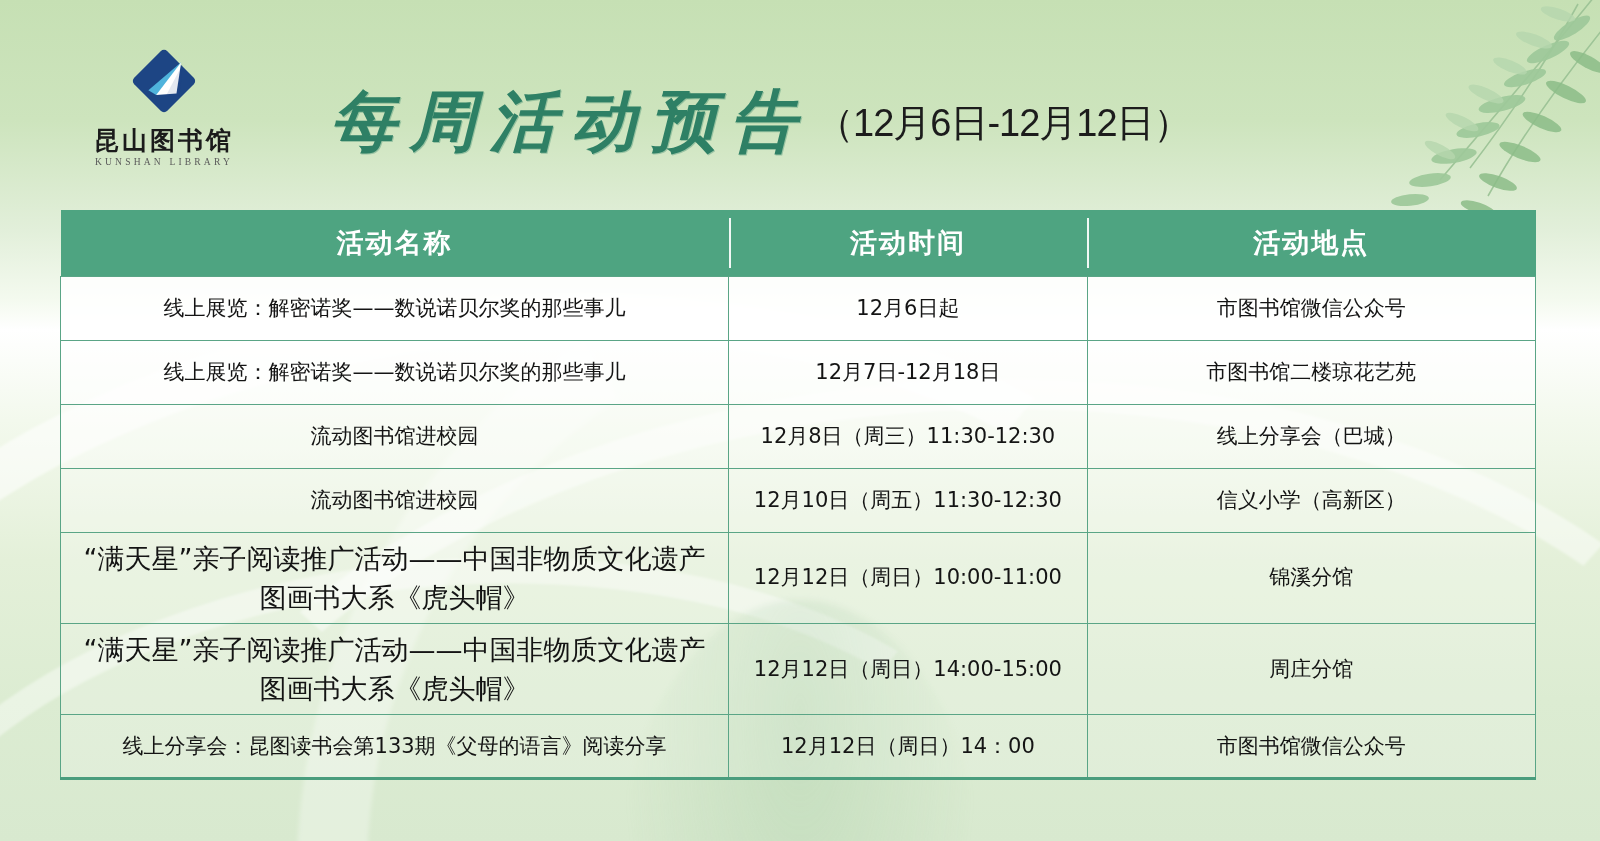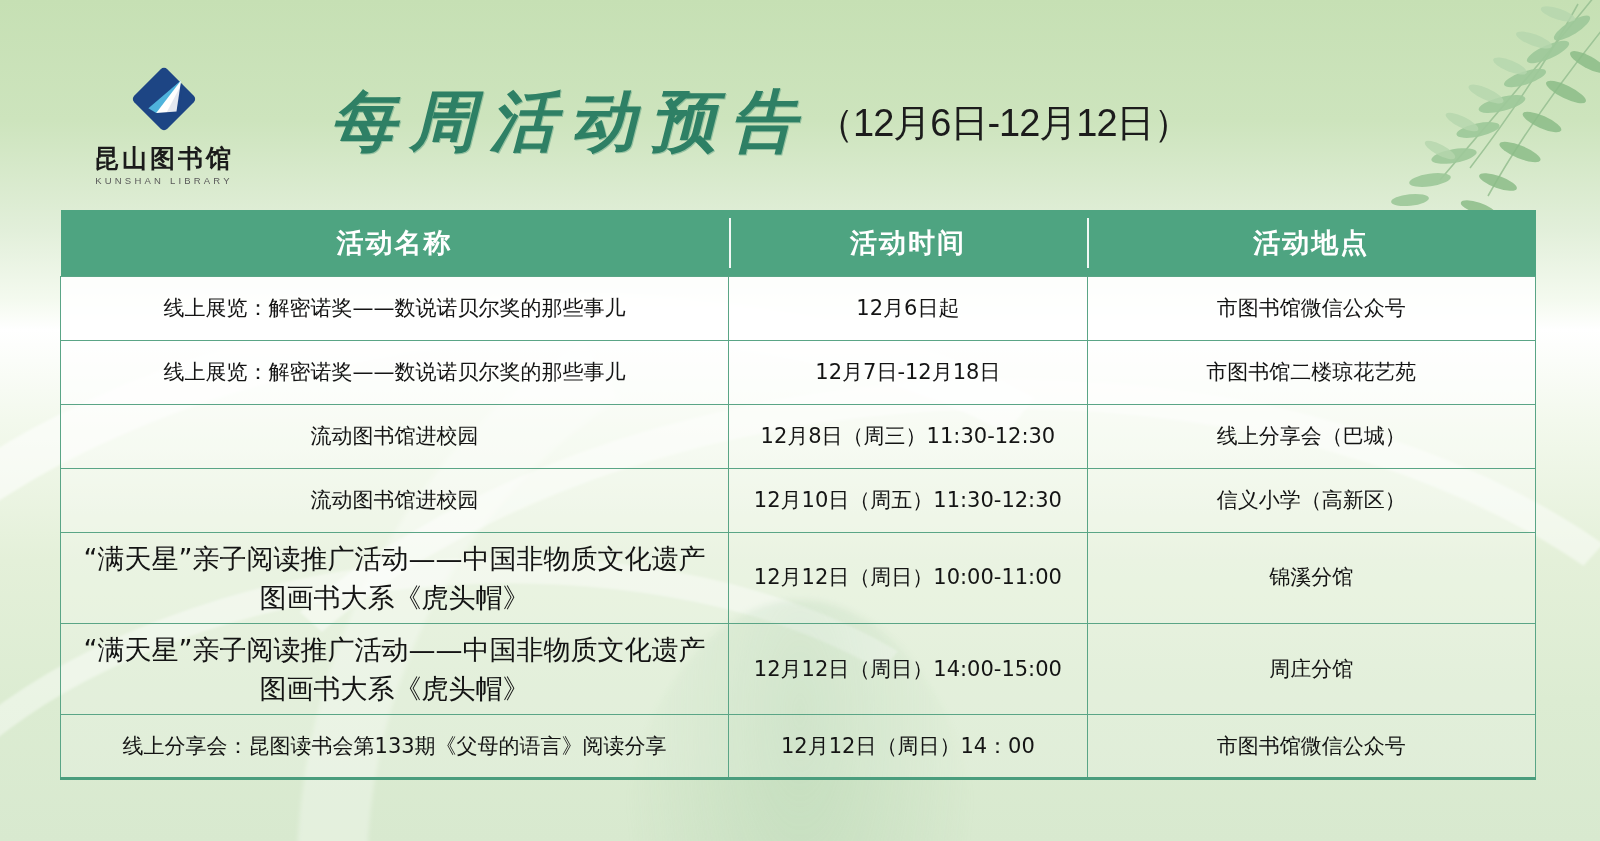--- a/index.html
+++ b/index.html
@@ -77,38 +77,38 @@
   #willow {
     position:absolute;
     right:0; top:0;
     width:280px; height:230px;
     pointer-events:none;
   }
 
   
   #logo-block {
     position:absolute;
-    left:88px; top:60px;
+    left:88px; top:42px;
     width:152px;
     text-align:center;
   }
   #logo-mark {
     width:78px; height:78px;
     margin:0 auto 4px auto;
   }
   #logo-cn {
     font-family:"DejaVu Sans","Liberation Sans",sans-serif;
     font-size:25px;
     font-weight:bold;
     letter-spacing:3px;
     color:#1b1b1b;
     line-height:1.05;
   }
   #logo-en {
-    font-family:Liberation Sans, sans-serif;
+    font-family:Liberation Serif, serif;
     font-size:9.5px;
     letter-spacing:3.2px;
     color:#5a5a5a;
     margin-top:3px;
   }
 
   
   #title-row {
     position:absolute;
     left:330px; top:88px;

